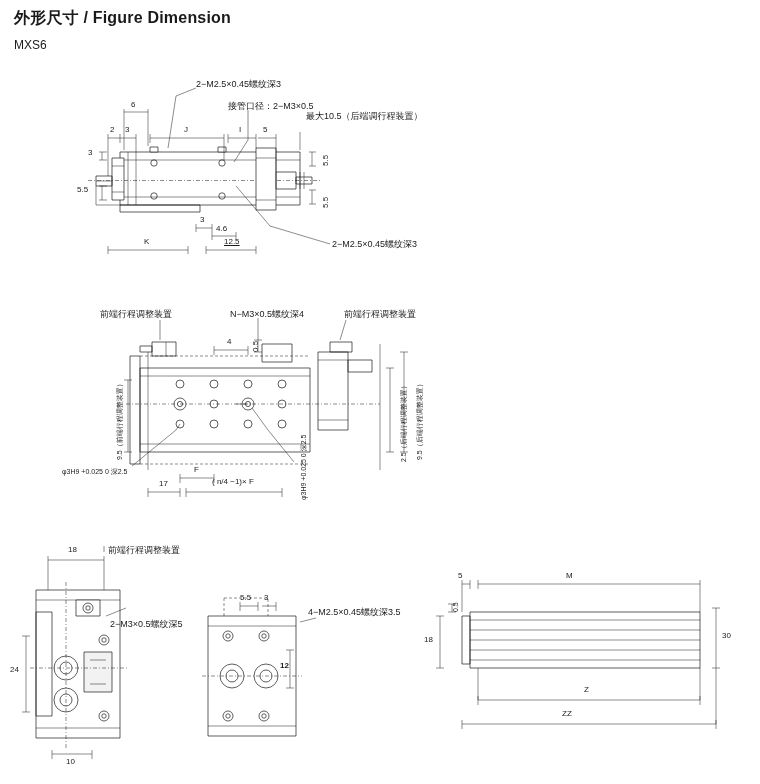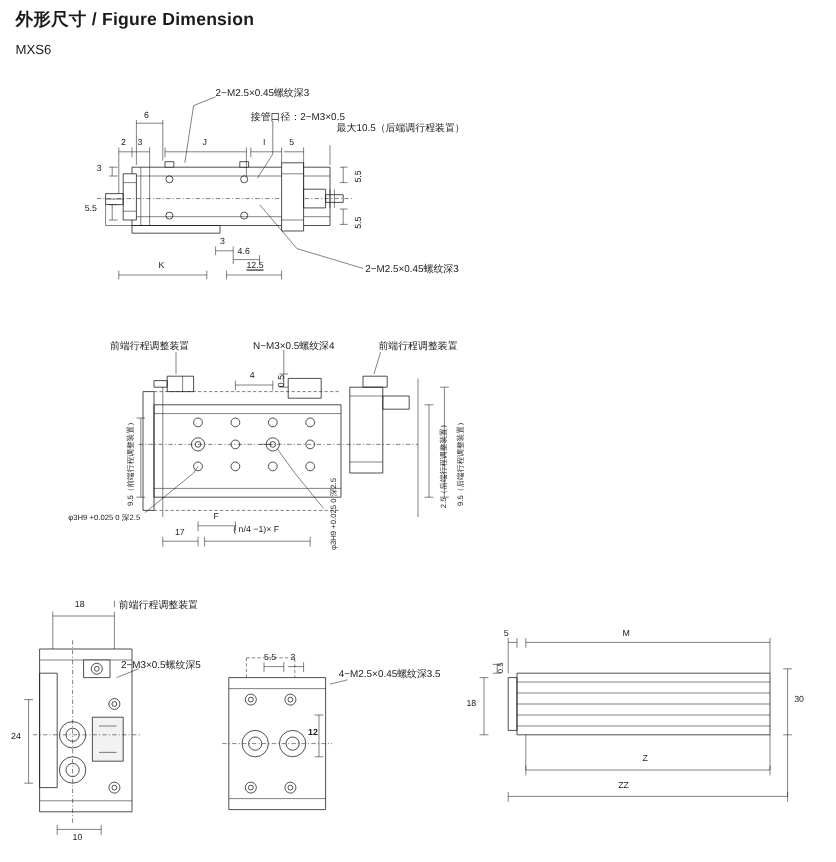--- a/index.html
+++ b/index.html
@@ -335,21 +335,21 @@
   <div class="lbl xs vert" style="left:416px;top:460px;transform:rotate(-90deg);">9.5（后端行程调整装置）</div>
   <div class="lbl xs vert" style="left:400px;top:462px;transform:rotate(-90deg);">2.5（后端行程调整装置）</div>
   <div class="lbl xs" style="left:62px;top:468px;">φ3H9 +0.025 0 深2.5</div>
   <div class="lbl xs vert" style="left:300px;top:500px;transform:rotate(-90deg);">φ3H9 +0.025 0 深2.5</div>
   <div class="lbl sm" style="left:159px;top:480px;">17</div>
   <div class="lbl sm" style="left:194px;top:466px;">F</div>
   <div class="lbl sm" style="left:212px;top:478px;">( n/4 −1)× F</div>
 
   <div class="lbl sm" style="left:68px;top:546px;">18</div>
   <div class="lbl" style="left:108px;top:546px;">前端行程调整装置</div>
-  <div class="lbl" style="left:110px;top:600px;">2−M3×0.5螺纹深5</div>
+  <div class="lbl" style="left:110px;top:620px;">2−M3×0.5螺纹深5</div>
   <div class="lbl sm" style="left:10px;top:666px;">24</div>
   <div class="lbl sm" style="left:66px;top:758px;">10</div>
 
   <div class="lbl sm" style="left:240px;top:594px;">5.5</div>
   <div class="lbl sm" style="left:264px;top:594px;">3</div>
   <div class="lbl" style="left:308px;top:608px;">4−M2.5×0.45螺纹深3.5</div>
   <div class="lbl sm" style="left:280px;top:662px;font-weight:bold;">12</div>
 
   <div class="lbl sm" style="left:458px;top:572px;">5</div>
   <div class="lbl sm" style="left:566px;top:572px;">M</div>

